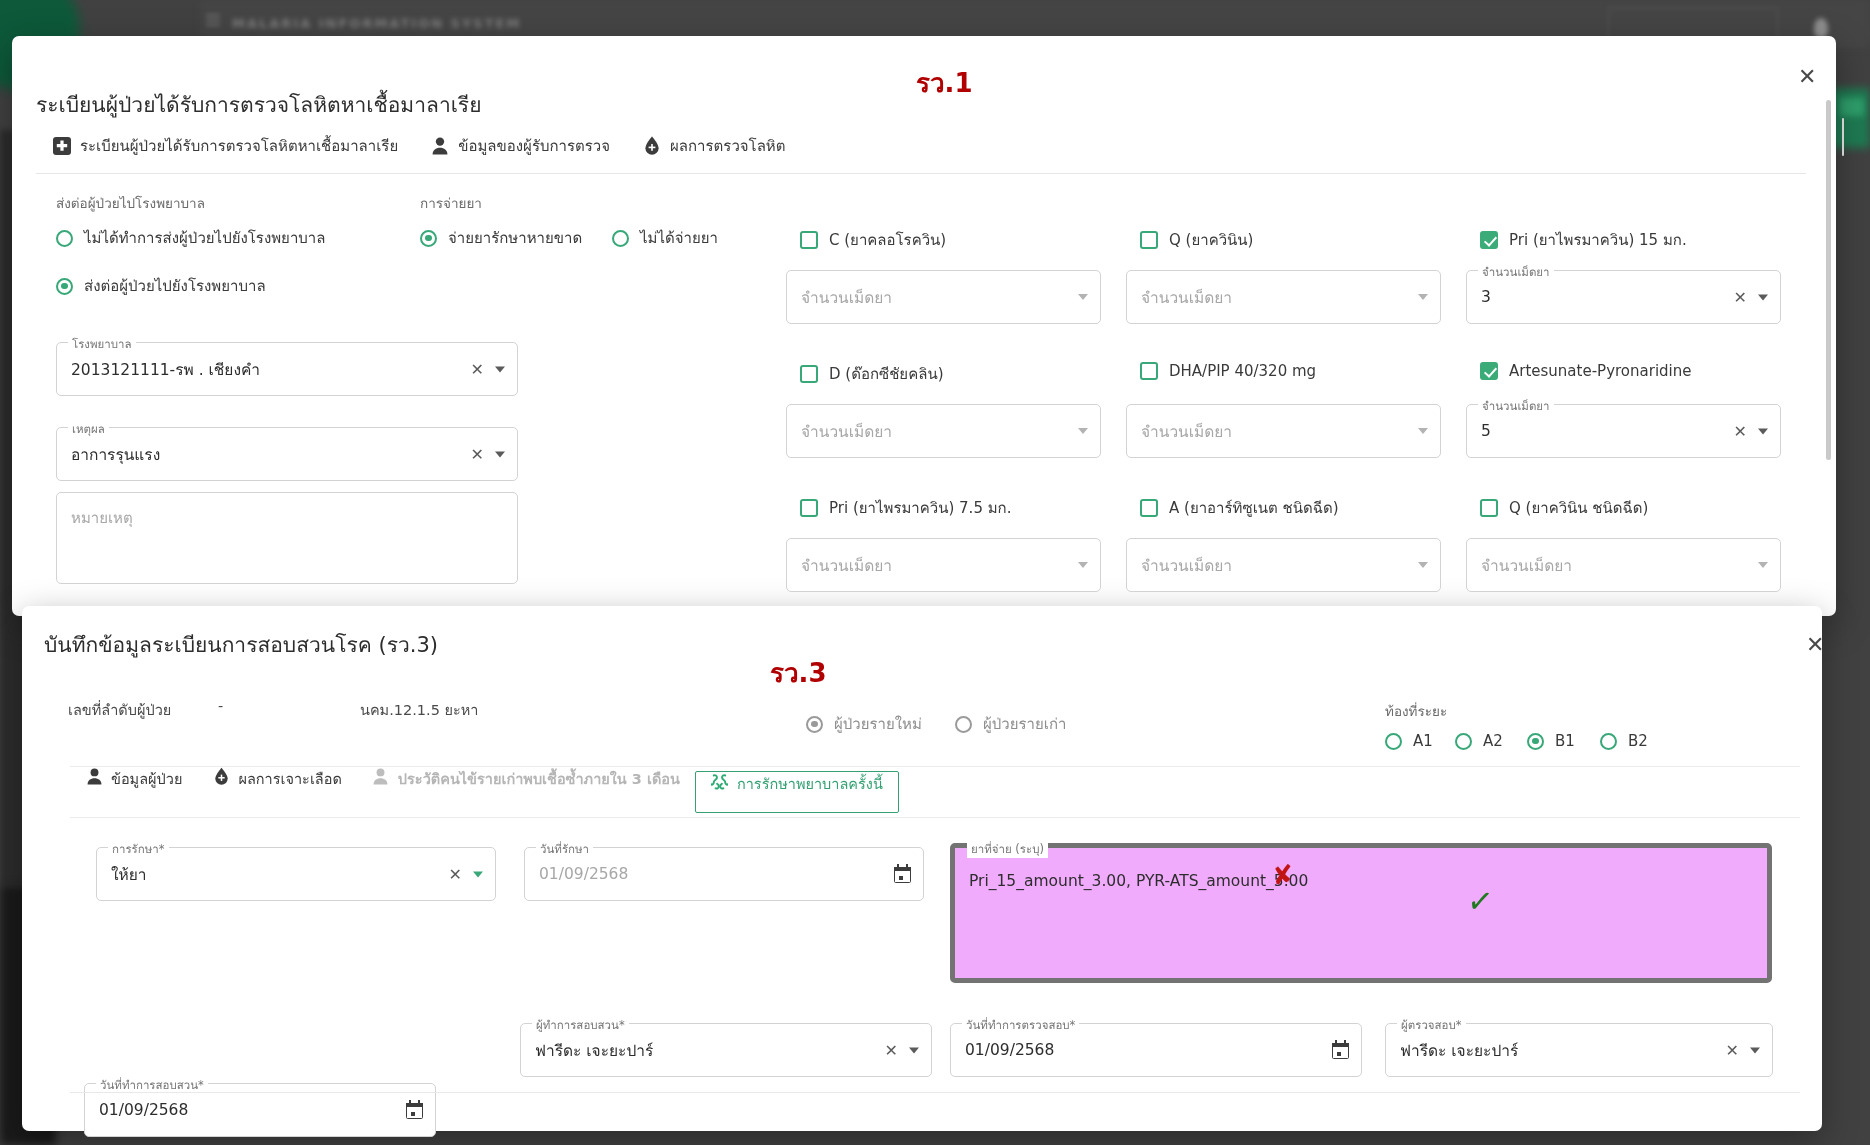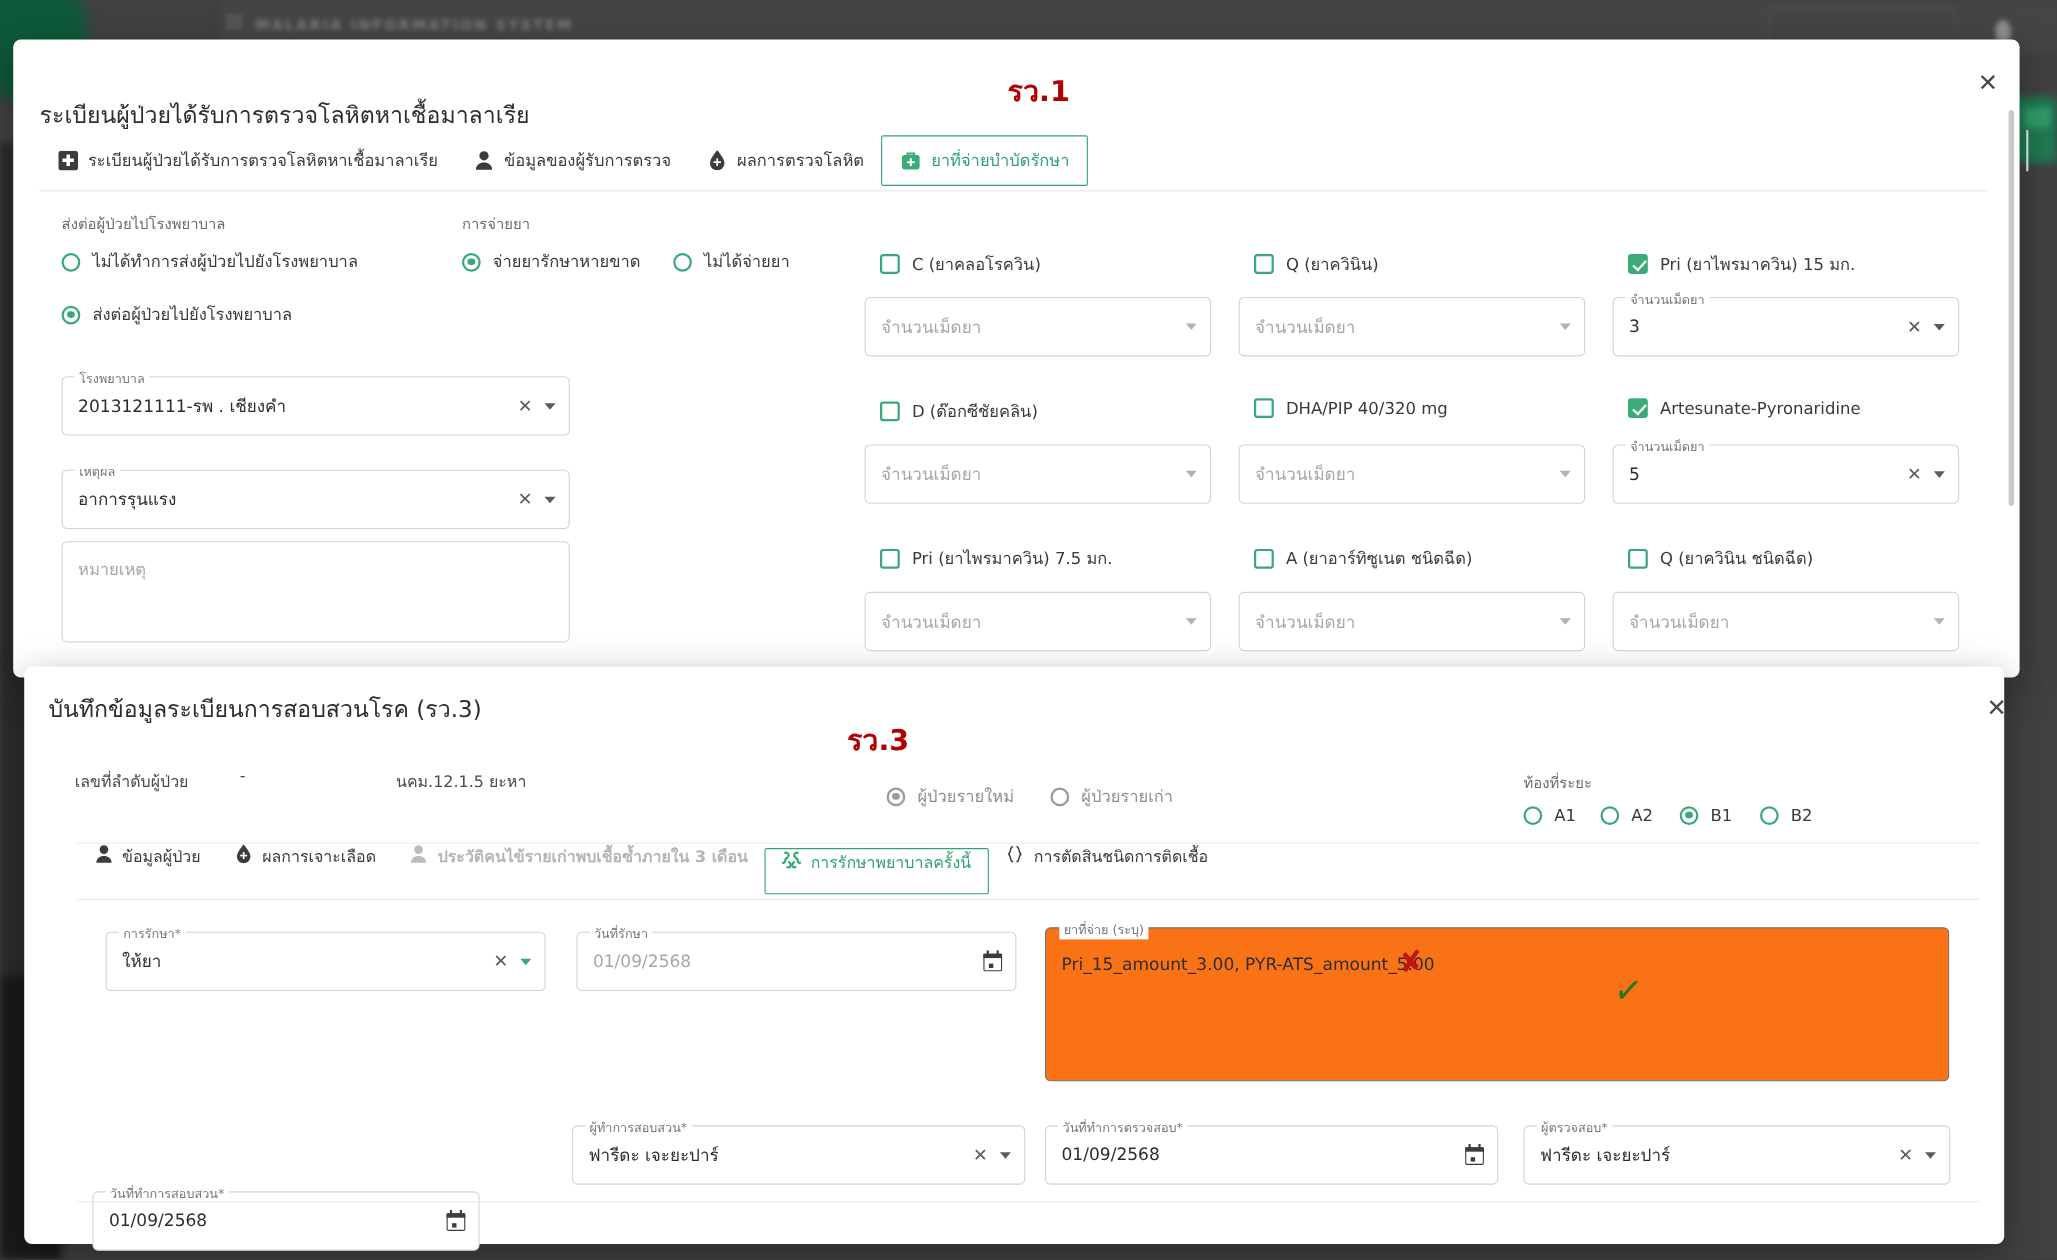--- a/index.html
+++ b/index.html
@@ -174,21 +174,21 @@
     display:flex; align-items:flex-start; gap:8px; padding:0 15px; height:100%;
     font-size:14.5px; color:#3b3b3b; cursor:pointer; white-space:nowrap;
   }
   .tab2.disabled { color:#b5b5b5; cursor:default;font-weight:bold; }
   .tab2.active {
     border:1.6px solid #35a173; color:#35a173; height:42px; border-radius:2px;
   }
   .tab2 .tico { display:inline-flex; width:18px; height:18px; align-items:center; justify-content:center; }
 
   .bigbox {
-    position:absolute; border:1px solid #737373; border-radius:5px; background:#f97316;
+    position:absolute; border:5px solid #737373; border-radius:5px; background:#f0abfc;
   }
   .bigbox .ol {
     position:absolute; left:12px; top:-8px; background:#fff; padding:0 4px;
     font-size:11.5px; color:#767676;
   }
   .bigbox .ln {
     position:absolute; left:14px; font-size:15.5px; color:#2d2d2d; white-space:nowrap;
   }
   .mk-x {
     position:absolute; color:#c11414; font-weight:800; font-size:26px; line-height:1;
@@ -253,31 +253,20 @@
     <span class="tico">
       <svg width="16" height="19" viewBox="0 0 16 19">
           <path d="M8 0.6C8 0.6 1.4 8 1.4 12.2A6.6 6.6 0 0 0 14.6 12.2C14.6 8 8 0.6 8 0.6z" fill="#3c3c3c"></path>
           <rect x="4.6" y="10.6" width="6.8" height="1.6" fill="#fff"></rect>
           <rect x="7.2" y="8" width="1.6" height="6.8" fill="#fff"></rect>
         </svg>
     </span>
     <span>ผลการตรวจโลหิต</span>
   </div>
 
-  <div class="tab active">
-    <span class="tico">
-      <svg width="18" height="18" viewBox="0 0 18 18">
-          <rect x="1" y="4" width="16" height="13" rx="2.4" fill="#3bab78"></rect>
-          <path d="M6 4V2.6h6V4" stroke="#3bab78" stroke-width="1.8" fill="none"></path>
-          <rect x="8.1" y="7" width="1.8" height="7" fill="#fff"></rect>
-          <rect x="5.5" y="9.6" width="7" height="1.8" fill="#fff"></rect>
-        </svg>
-    </span>
-    <span>ยาที่จ่ายบำบัดรักษา</span>
-  </div>
 </div>
 <div class="tab-scroll-hint" style="z-index:5"></div>
 
 <div style="position:absolute;left:56px;top:192px;z-index:5" class="fld-label">ส่งต่อผู้ป่วยไปโรงพยาบาล</div>
 
 <div class="radio-row" style="position:absolute;left:56px;top:226px;z-index:5">
   <span class="radio"></span>
   <span class="radio-text">ไม่ได้ทำการส่งผู้ป่วยไปยังโรงพยาบาล</span>
 </div>
 
@@ -496,29 +485,20 @@
     <span class="tico">
       <svg width="17" height="17" viewBox="0 0 18 18">
         <path d="M3 2.6c1.6-.8 3.3.3 3.3 2.1 0 1.2-.8 2-1.8 2.7-1 .7-1.6 1.6-1.6 2.7 0 1.8-1.8 2.9-3 1.6" fill="none" stroke="#2eab74" stroke-width="2.1" stroke-linecap="round"></path>
         <path d="M15 2.6c-1.6-.8-3.3.3-3.3 2.1 0 1.2.8 2 1.8 2.7 1 .7 1.6 1.6 1.6 2.7 0 1.8 1.8 2.9 3 1.6" fill="none" stroke="#2eab74" stroke-width="2.1" stroke-linecap="round"></path>
         <path d="M5 16.2c1.6.8 3.3-.3 3.3-2.1 0-1.2-.8-2-1.8-2.7" fill="none" stroke="#2eab74" stroke-width="2.1" stroke-linecap="round"></path>
         <path d="M13 16.2c-1.6.8-3.3-.3-3.3-2.1 0-1.2.8-2 1.8-2.7" fill="none" stroke="#2eab74" stroke-width="2.1" stroke-linecap="round"></path>
       </svg>
     </span>
     <span>การรักษาพยาบาลครั้งนี้</span>
   </div>
-  <div class="tab2">
-    <span class="tico">
-      <svg width="17" height="17" viewBox="0 0 18 18">
-        <path d="M6.8 1.8C4.6 1.8 5.4 7 3.2 9c2.2 2 1.4 7.2 3.6 7.2" fill="none" stroke="#3c3c3c" stroke-width="1.5" stroke-linecap="round"></path>
-        <path d="M11.2 1.8C13.4 1.8 12.6 7 14.8 9c-2.2 2-1.4 7.2-3.6 7.2" fill="none" stroke="#3c3c3c" stroke-width="1.5" stroke-linecap="round"></path>
-      </svg>
-    </span>
-    <span>การตัดสินชนิดการติดเชื้อ</span>
-  </div>
 </div>
 
 <div class="outfield" style="left:96px;top:847px;width:400px;z-index:8">
   <span class="ol">การรักษา*</span>
   <span class="val">ให้ยา</span>
   <span class="adorn">
     <span class="x-ic">✕</span>
     <span class="caret green"></span>
   </span>
 </div>

